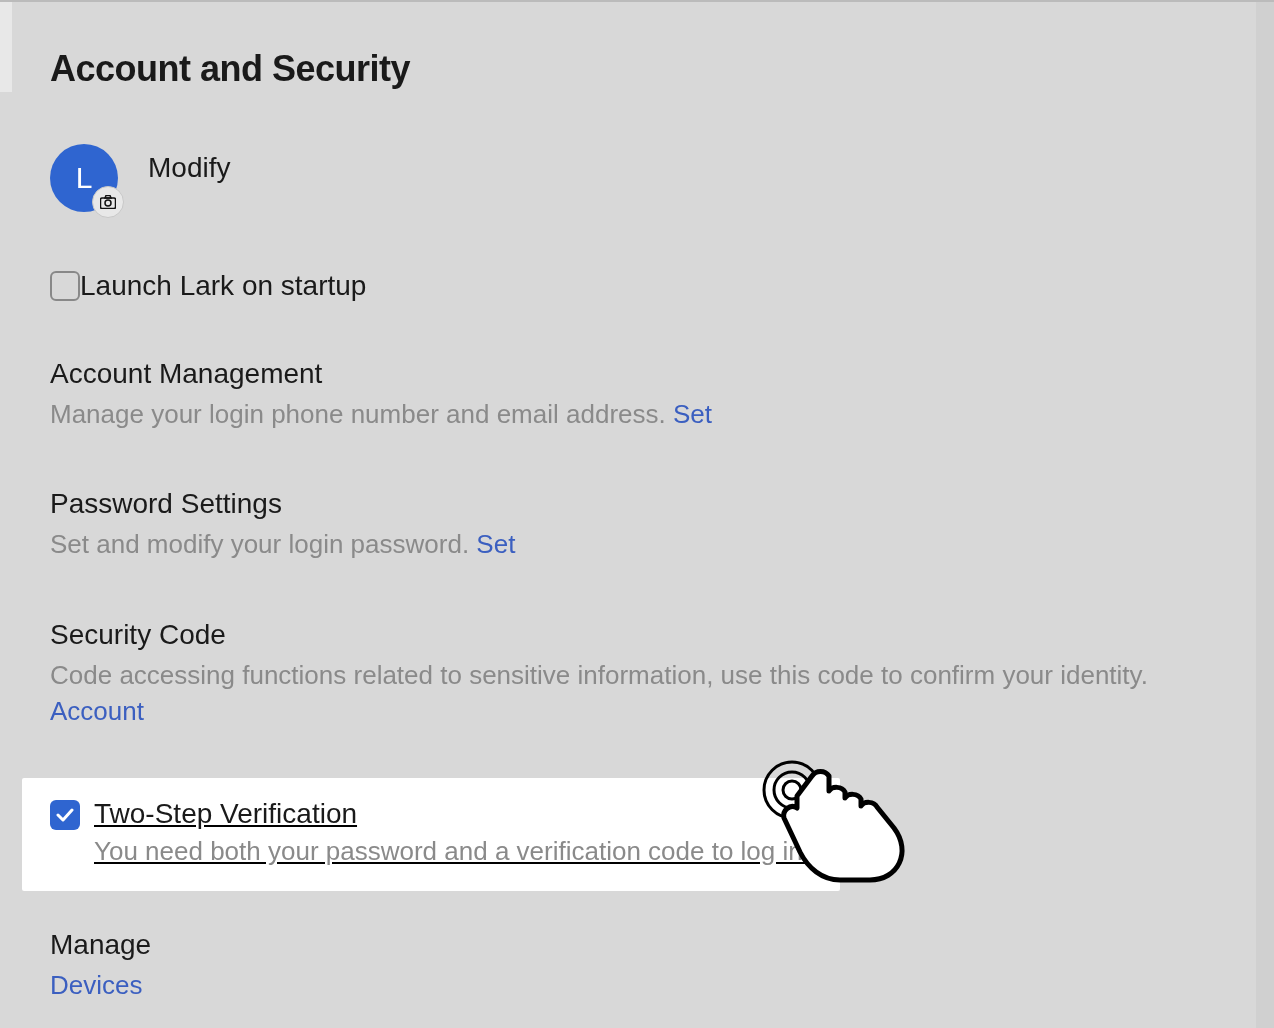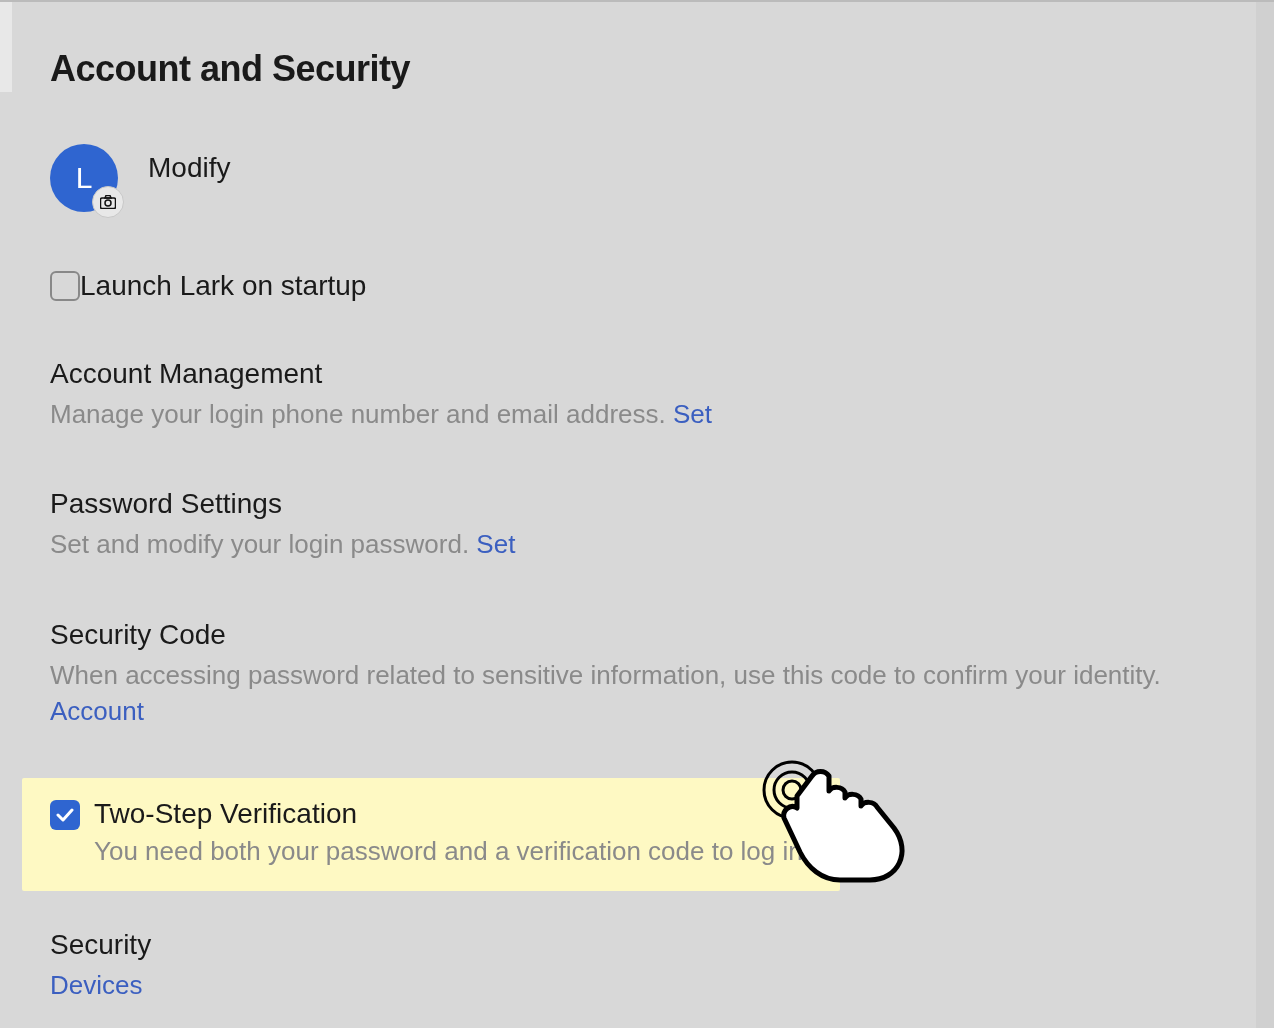--- a/index.html
+++ b/index.html
@@ -137,26 +137,27 @@
       font-size: 26px;
       color: #8a8a8a;
       margin-top: 6px;
       line-height: 1.4;
     }
     .link {
       color: #3b5fc0;
       cursor: pointer;
     }
     .twostep-highlight {
-      background: #fef9c3;
+      background: #ffffff;
       margin-left: -28px;
       margin-right: 380px;
       padding: 22px 28px 24px 28px;
       margin-top: 48px;
       border-radius: 2px;
+      text-decoration: underline;
     }
     .twostep-row {
       display: flex;
       align-items: flex-start;
       gap: 14px;
     }
     .twostep-text {
       display: flex;
       flex-direction: column;
     }
@@ -222,40 +223,40 @@
     <div class="section">
       <div class="section-title">Password Settings</div>
       <div class="section-desc">
         <span>Set and modify your login password. </span><span class="link">Set</span>
       </div>
     </div>
 
     <div class="section">
       <div class="section-title">Security Code</div>
       <div class="section-desc">
-        <span>When accessing password related to sensitive information, use this code to confirm your identity. </span><span class="link">Account</span>
+        <span>Code accessing functions related to sensitive information, use this code to confirm your identity. </span><span class="link">Account</span>
       </div>
     </div>
 
     <div class="twostep-highlight">
       <div class="twostep-row">
         <div class="checkbox-filled">
           <svg width="18" height="14" viewBox="0 0 18 14">
             <path d="M2 7 L7 12 L16 2" fill="none" stroke="#fff" stroke-width="3" stroke-linecap="round" stroke-linejoin="round"></path>
           </svg>
         </div>
         <div class="twostep-text">
           <div class="twostep-title">Two-Step Verification</div>
           <div class="twostep-desc">You need both your password and a verification code to log in.</div>
         </div>
       </div>
     </div>
 
     <div class="devices-section">
-      <div class="section-title">Security</div>
+      <div class="section-title">Manage</div>
       <div class="section-desc">
         <span class="link">Devices</span>
       </div>
     </div>
 
   </div>
 
   <div class="scrollbar-right"></div>
 
   <div class="pointer-overlay">

